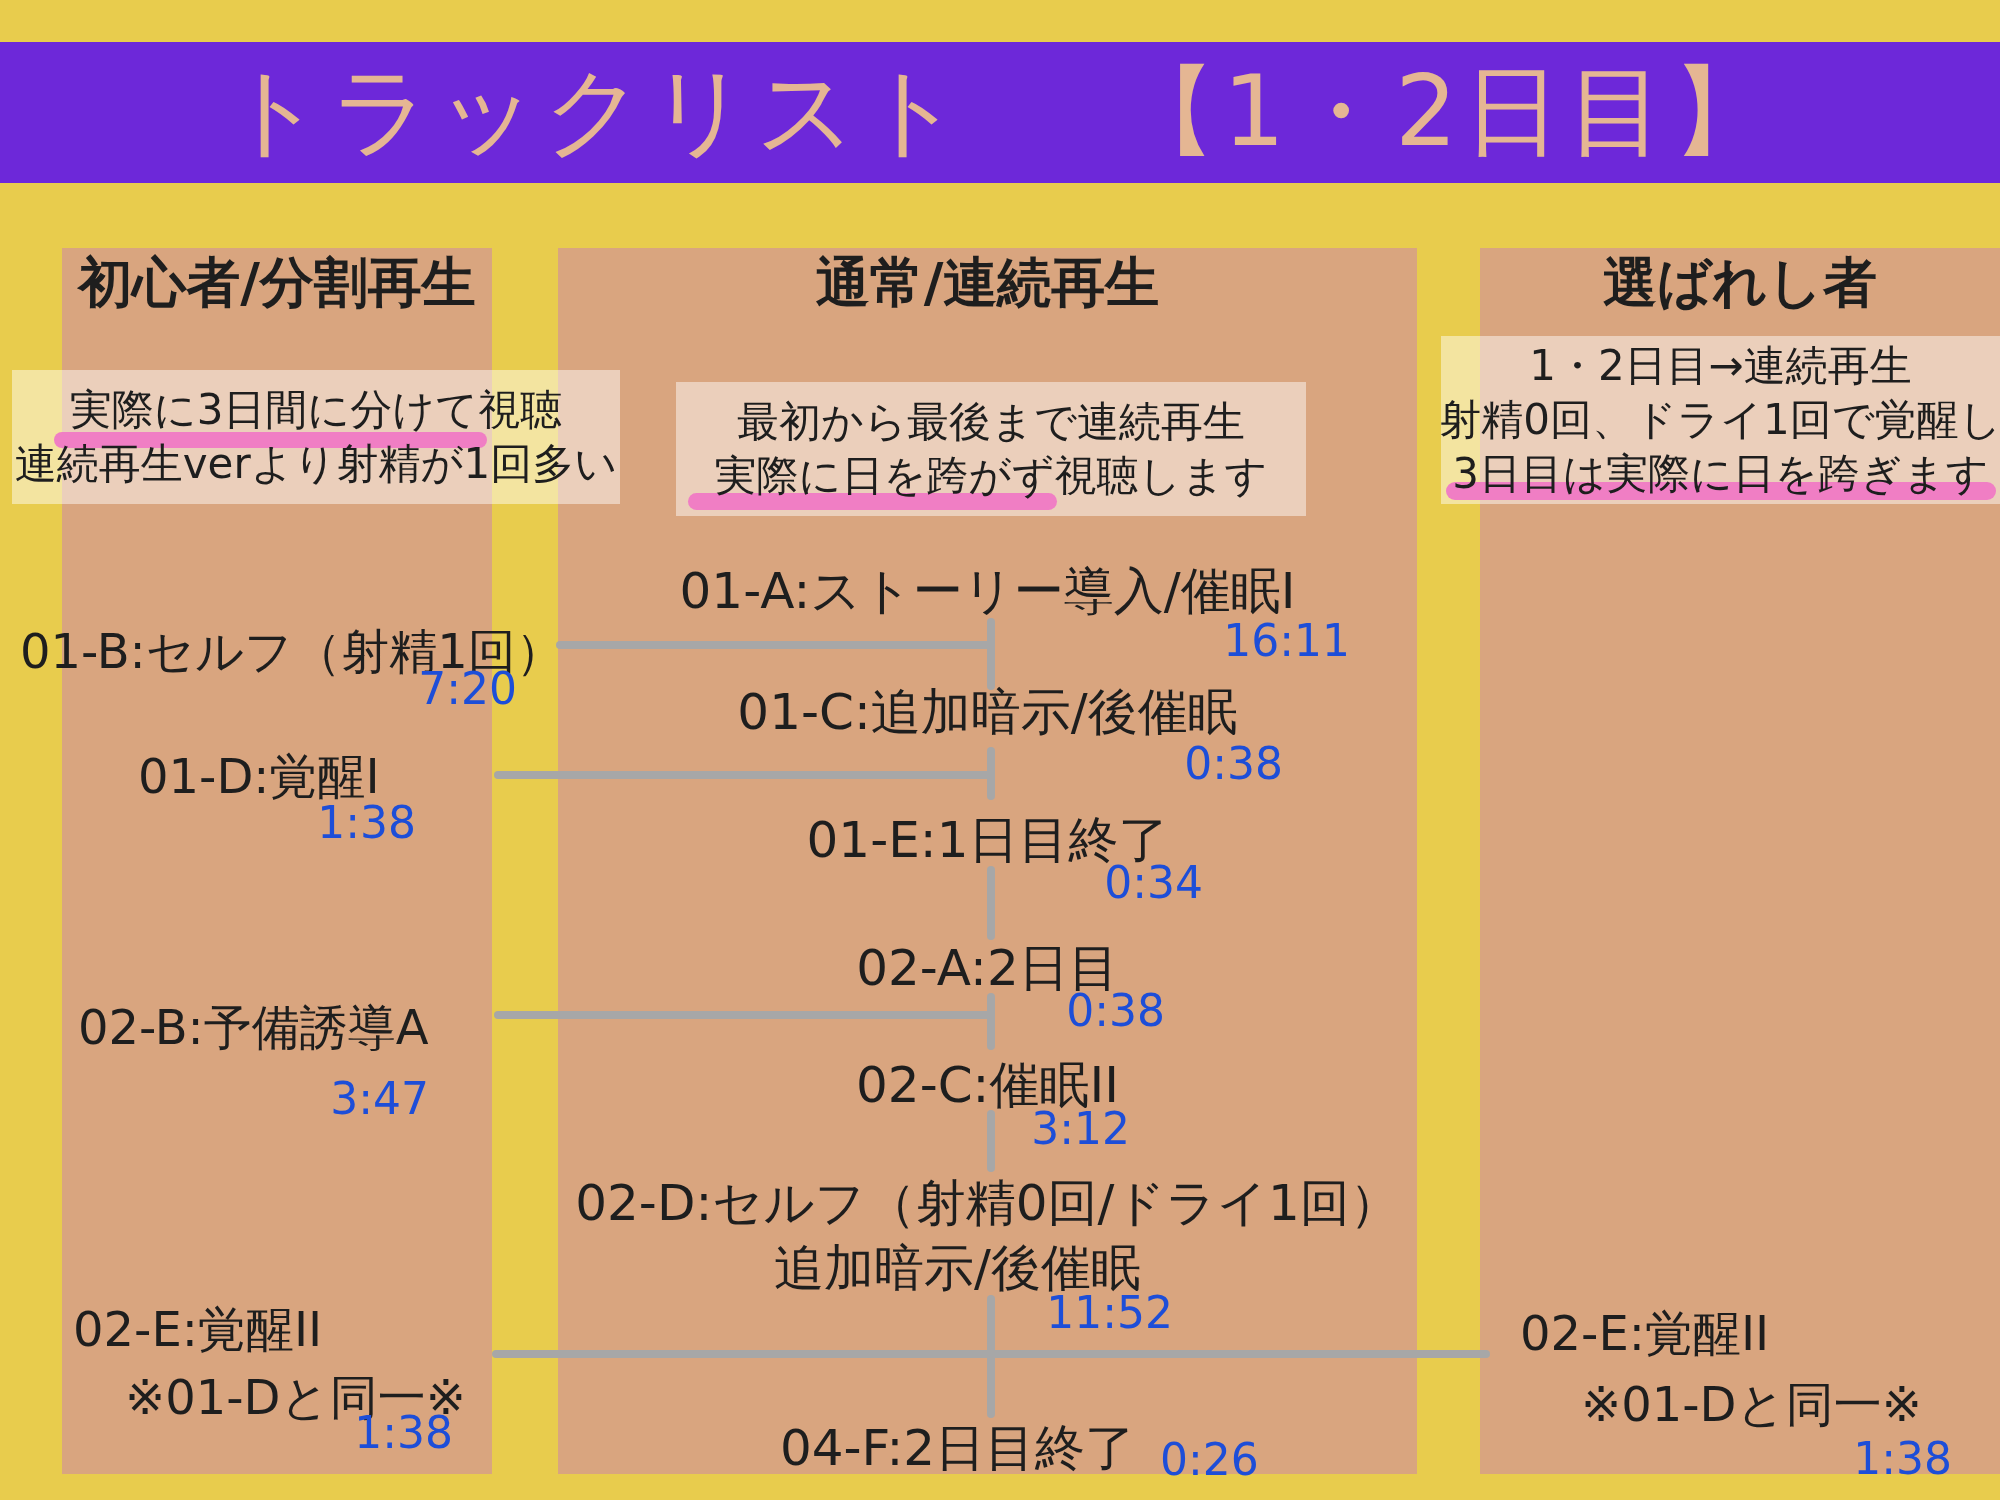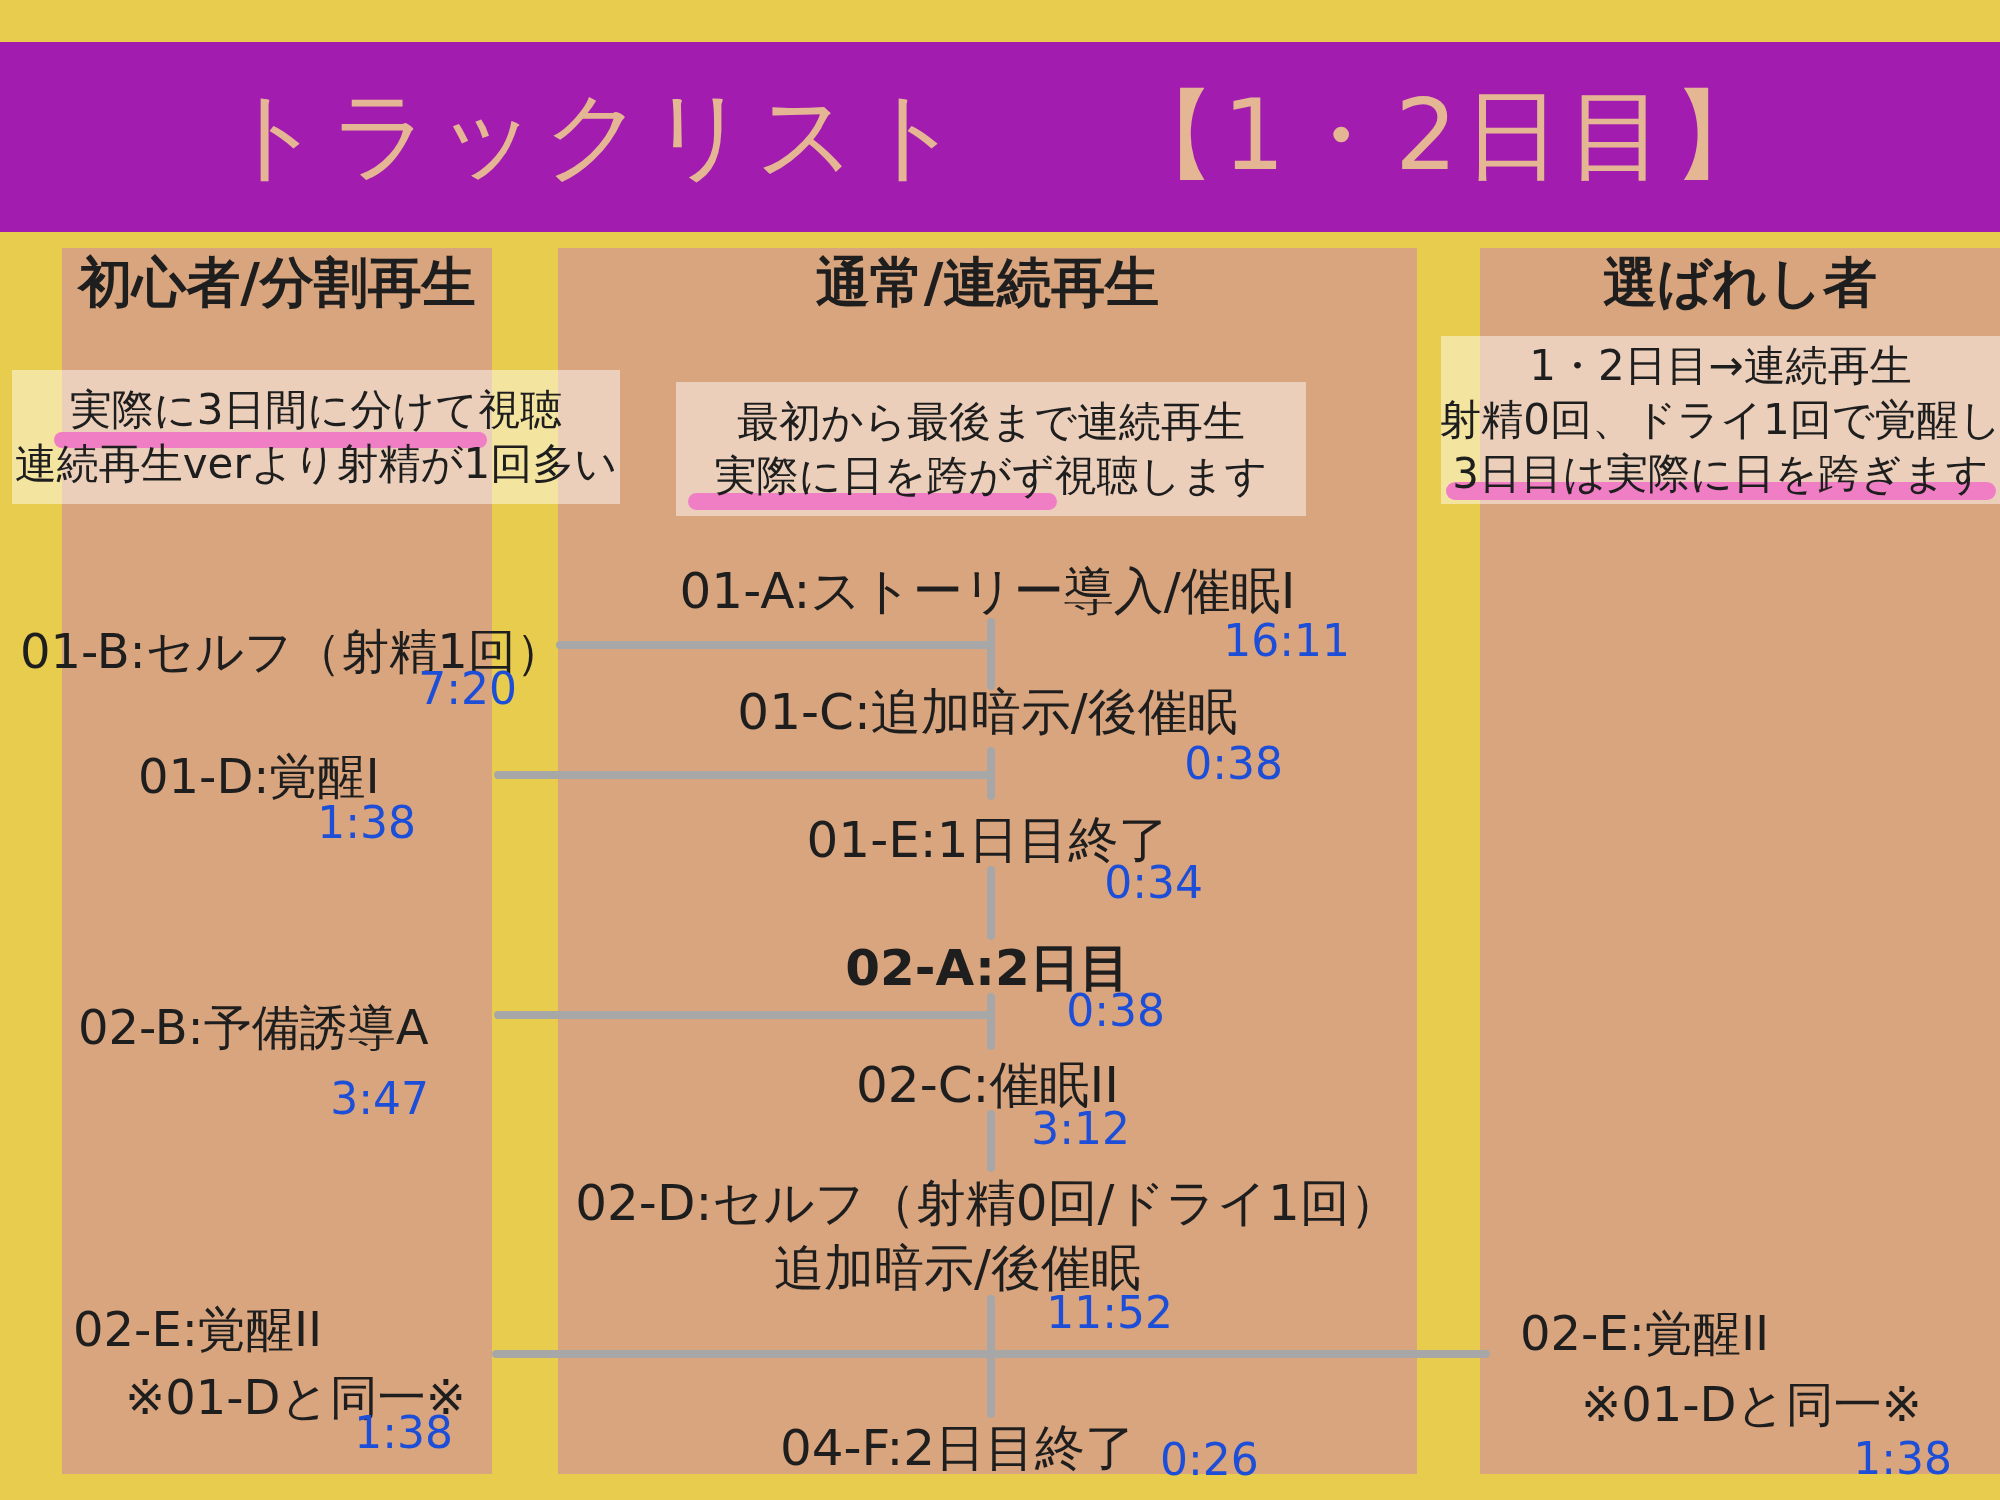--- a/index.html
+++ b/index.html
@@ -1,18 +1,18 @@
 <!DOCTYPE html>
 <html><head>
 <meta charset="utf-8">
 <style>
   html,body{margin:0;padding:0;background:#555;}
   .canvas{position:relative;width:2000px;height:1500px;background:#e8cc4d;overflow:hidden;
           font-family:"DejaVu Sans",sans-serif;color:#1e1e1e;}
-  .headerbar{position:absolute;left:0;top:42px;width:2000px;height:190px;background:#a21caf;
+  .headerbar{position:absolute;left:0;top:42px;width:2000px;height:141px;background:#6d28d9;
              display:flex;align-items:center;justify-content:center;gap:150px;}
   .titletxt{font-size:98px;font-weight:400;color:#e5b693;letter-spacing:6px;white-space:nowrap;}
   .col{position:absolute;top:248px;height:1226px;background:#d9a57f;}
   .colhead{position:absolute;top:283px;transform:translateY(-50%);text-align:center;
            font-size:54px;font-weight:700;white-space:nowrap;z-index:3;}
   .notebox{position:absolute;background:rgba(255,255,255,0.47);display:flex;flex-direction:column;
            align-items:center;justify-content:center;z-index:2;}
   .noteline{position:relative;z-index:2;font-size:42px;font-weight:500;line-height:54px;
             white-space:nowrap;text-align:center;}
   .marker{position:absolute;background:#f07ec4;border-radius:9px;z-index:1;}
@@ -88,21 +88,21 @@
 
   <div class="trkc" style="top:591px;">01-A:ストーリー導入/催眠I</div>
   <div class="dur" style="right:650px;top:640px;">16:11</div>
 
   <div class="trkc" style="top:712px;">01-C:追加暗示/後催眠</div>
   <div class="dur" style="right:717px;top:763px;">0:38</div>
 
   <div class="trkc" style="top:840px;">01-E:1日目終了</div>
   <div class="dur" style="right:797px;top:882px;">0:34</div>
 
-  <div class="trkc" style="top:968px;font-weight:bold;">02-A:2日目</div>
+  <div class="trkc" style="top:968px;">02-A:2日目</div>
   <div class="dur" style="right:835px;top:1010px;">0:38</div>
 
   <div class="trkc" style="top:1085px;">02-C:催眠II</div>
   <div class="dur" style="right:870px;top:1128px;">3:12</div>
 
   <div class="trkc" style="top:1203px;">02-D:セルフ（射精0回/ドライ1回）</div>
   <div class="trkc" style="top:1268px;left:528px;">追加暗示/後催眠</div>
   <div class="dur" style="right:827px;top:1312px;">11:52</div>
 
   <div class="trkc" style="top:1448px;left:528px;">04-F:2日目終了</div>

